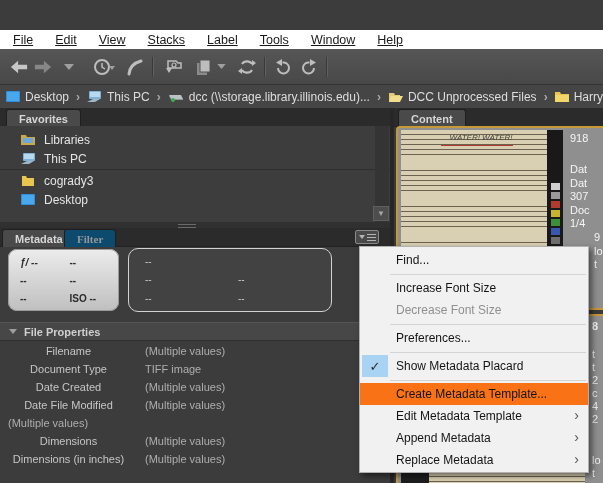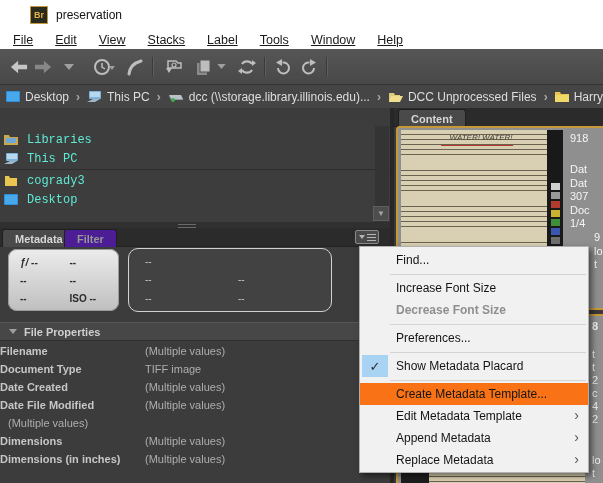--- a/index.html
+++ b/index.html
@@ -35,25 +35,25 @@
   
   .left-col{position:absolute;left:0;top:108px;width:390px;height:375px;background:#3c3c3c;}
   .v-div{position:absolute;left:390px;top:108px;width:4px;height:375px;background:#272727;}
   .right-col{position:absolute;left:394px;top:108px;width:209px;height:375px;background:#3a3a3a;overflow:hidden;}
 
   
   .tabstrip{position:absolute;left:0;top:0;width:100%;height:18px;background:#2b2b2b;border-bottom:1px solid #222;}
   .tab{position:absolute;top:1px;height:17px;display:flex;align-items:center;padding:0 12px;
     font-size:11px;font-weight:bold;color:#d6d6d6;background:#4a4a4a;border:1px solid #1f1f1f;border-bottom:none;
     border-radius:3px 3px 0 0;}
-  .tab.inactive{background:#4c1d95;color:#969696;}
+  .tab.inactive{background:#0c4a6e;color:#969696;font-family:Liberation Serif, serif;}
 
   
   .fav-body{position:absolute;left:0;top:18px;width:390px;height:96px;background:#3d3d3d;overflow:hidden;}
-  .fav-item{display:flex;align-items:center;height:19px;padding-left:3px;font-size:12px;color:#5eead4;font-family:Liberation Mono, monospace;}
+  .fav-item{display:flex;align-items:center;height:19px;padding-left:20px;font-size:12px;color:#e5e5e5;}
   .fav-item .ic{width:16px;margin-right:8px;display:flex;justify-content:center;}
   .fav-sep{height:1px;background:#2e2e2e;margin:1px 0;}
   .fav-scroll{position:absolute;right:1px;top:0;width:14px;height:96px;background:#343434;}
   .scroll-btn{position:absolute;right:0;bottom:1px;width:14px;height:13px;background:#4d4d4d;
     border:1px solid #5f5f5f;display:flex;align-items:center;justify-content:center;
     color:#a5a5a5;font-size:8px;}
   .h-div{position:absolute;left:0;top:114px;width:390px;height:6px;background:#303030;}
   .h-handle{position:absolute;left:178px;top:2px;width:18px;height:2px;
     border-top:1px solid #6a6a6a;border-bottom:1px solid #6a6a6a;}
 
@@ -73,21 +73,21 @@
     display:grid;grid-template-columns:1fr 1fr;align-content:space-around;padding:3px 0 3px 16px;}
   .placard-right span{font-size:10px;color:#c9c9c9;line-height:17px;}
 
   .fp-header{position:absolute;left:0;top:94px;width:390px;height:17px;background:#474747;
     border-top:1px solid #555;border-bottom:1px solid #2f2f2f;display:flex;align-items:center;}
   .fp-header .disc{width:0;height:0;border-left:4px solid transparent;border-right:4px solid transparent;
     border-top:5px solid #9e9e9e;margin:0 7px 0 9px;}
   .fp-header .txt{font-size:11px;font-weight:bold;color:#cfcfcf;}
   .fp-rows{position:absolute;left:0;top:114px;width:390px;}
   .fp-row{display:flex;height:18px;align-items:center;}
-  .fp-label{width:137px;text-align:left;font-size:11px;font-weight:bold;color:#c6c6c6;}
+  .fp-label{width:137px;text-align:center;font-size:11px;font-weight:normal;color:#c6c6c6;}
   .fp-value{margin-left:8px;font-size:11px;color:#aeaeae;}
 
   
   .content-body{position:absolute;left:0;top:18px;width:209px;height:357px;overflow:hidden;}
   .thumb-row{position:absolute;left:2px;width:216px;border:2px solid #c5983a;border-radius:4px;
     background:#8f8f8f;box-sizing:border-box;}
   .row1{top:0;height:184px;}
   .row2{top:188px;height:180px;}
   .paper{position:absolute;background:#d9cfb2;
     background-image:repeating-linear-gradient(#00000000 0 4px,#6b6250 4px 5px,#00000000 5px 9px,
@@ -102,36 +102,32 @@
   .detail-lines{position:absolute;font-size:11px;color:#f5f5f5;line-height:13.5px;white-space:nowrap;}
   .frag-col{position:absolute;font-size:11px;color:#f0f0f0;white-space:nowrap;}
 
   
   .context-menu{position:absolute;left:359px;top:246px;width:230px;height:227px;background:#f1f1f1;
     border:1px solid #b0b0b0;box-shadow:3px 3px 6px rgba(0,0,0,.5);box-sizing:border-box;z-index:50;
     padding-top:2px;}
   .cm-item{position:relative;height:22px;display:flex;align-items:center;font-size:12px;color:#141414;
     padding-left:36px;}
   .cm-item.hl{background:#f97316;}
-  .cm-item.disabled{color:#8f8f8f;font-weight:bold;}
+  .cm-item.disabled{color:#8f8f8f;}
   .cm-sep{height:6px;position:relative;}
   .cm-sep::after{content:"";position:absolute;left:30px;right:2px;top:3px;height:1px;background:#d4d4d4;}
   .cm-check{position:absolute;left:2px;top:0;width:26px;height:22px;background:#a9d3f2;
     display:flex;align-items:center;justify-content:center;color:#2b2b2b;font-size:13px;}
   .cm-arrow{position:absolute;right:9px;top:2px;font-size:14px;color:#555;}
 </style>
 </head>
 <body>
 
 <div class="window">
 
-  <div class="titlebar">
-    <div class="br-icon">Br</div>
-    <div class="title-text">preservation</div>
-  </div>
 
   <div class="menubar">
     <div class="mitem">File</div>
     <div class="mitem">Edit</div>
     <div class="mitem">View</div>
     <div class="mitem">Stacks</div>
     <div class="mitem">Label</div>
     <div class="mitem">Tools</div>
     <div class="mitem">Window</div>
     <div class="mitem">Help</div>
@@ -257,20 +253,25 @@
             <path d="M0 1 H5 L6 3 H14 V11 H0 Z" fill="#e8c64f"></path>
             <path d="M0 4 H14 V11 H0 Z" fill="#f2d869"></path>
           </svg>
       </span>
       <span>HarryPartch</span>
     </span>
   </div>
 
   <div class="left-col">
 
+    <div class="tabstrip">
+      <div class="tab" style="left:6px">
+        <span>Favorites</span>
+      </div>
+    </div>
 
     <div class="fav-body">
       <div style="height:4px"></div>
       <div class="fav-item">
         <span class="ic">
           <svg width="14" height="11" viewBox="0 0 14 11">
               <path d="M0 1 H5 L6 3 H14 V11 H0 Z" fill="#c9a94e"></path>
               <rect x="2" y="4" width="10" height="5" fill="#6fa8d8"></rect>
             </svg>
         </span>

